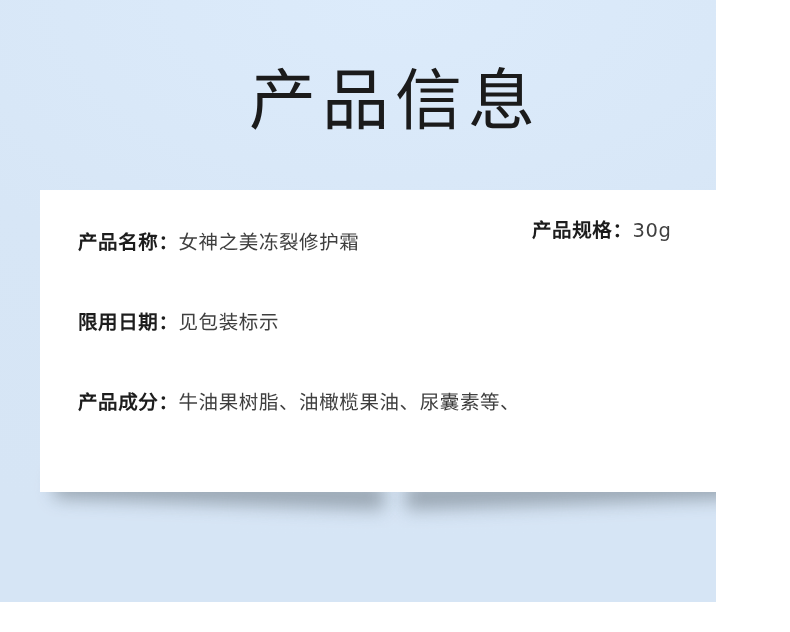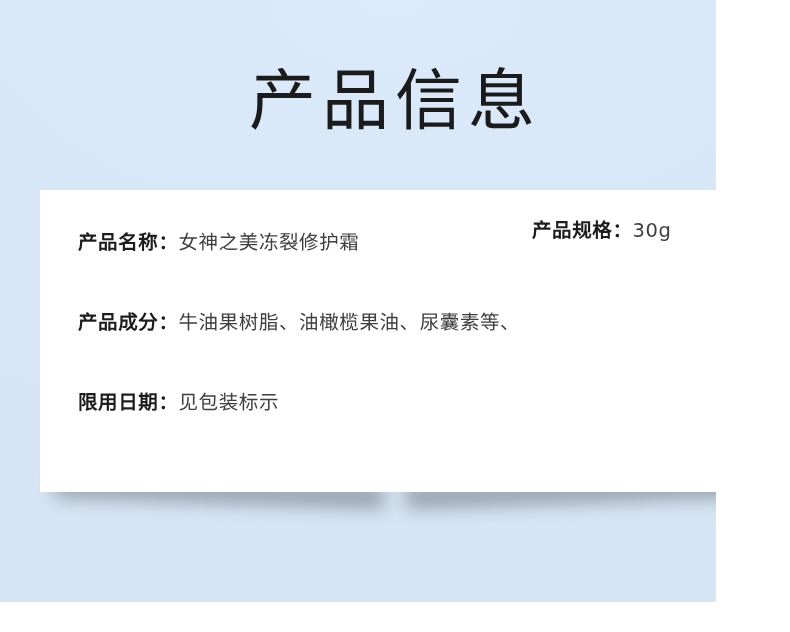--- a/index.html
+++ b/index.html
@@ -162,25 +162,25 @@
 
       <div class="info-list">
 
         <div class="info-row row-name">
           <span class="cell row-text label">产品名称：</span><span class="cell row-text value">女神之美冻裂修护霜</span>
           <span class="spec-cell">
             <span class="row-text label">产品规格：</span><span class="row-text value">30g</span>
           </span>
         </div>
 
+        <div class="info-row row-date">
+          <span class="cell row-text label">限用日期：</span><span class="cell row-text value">见包装标示</span>
+        </div>
+
         <div class="info-row row-ing">
           <span class="cell row-text label">产品成分：</span><span class="cell row-text value">牛油果树脂、油橄榄果油、尿囊素等、</span>
-        </div>
-
-        <div class="info-row row-date">
-          <span class="cell row-text label">限用日期：</span><span class="cell row-text value">见包装标示</span>
         </div>
 
 
       </div>
     </div>
   </div>
 </div>
 
 </body></html>

